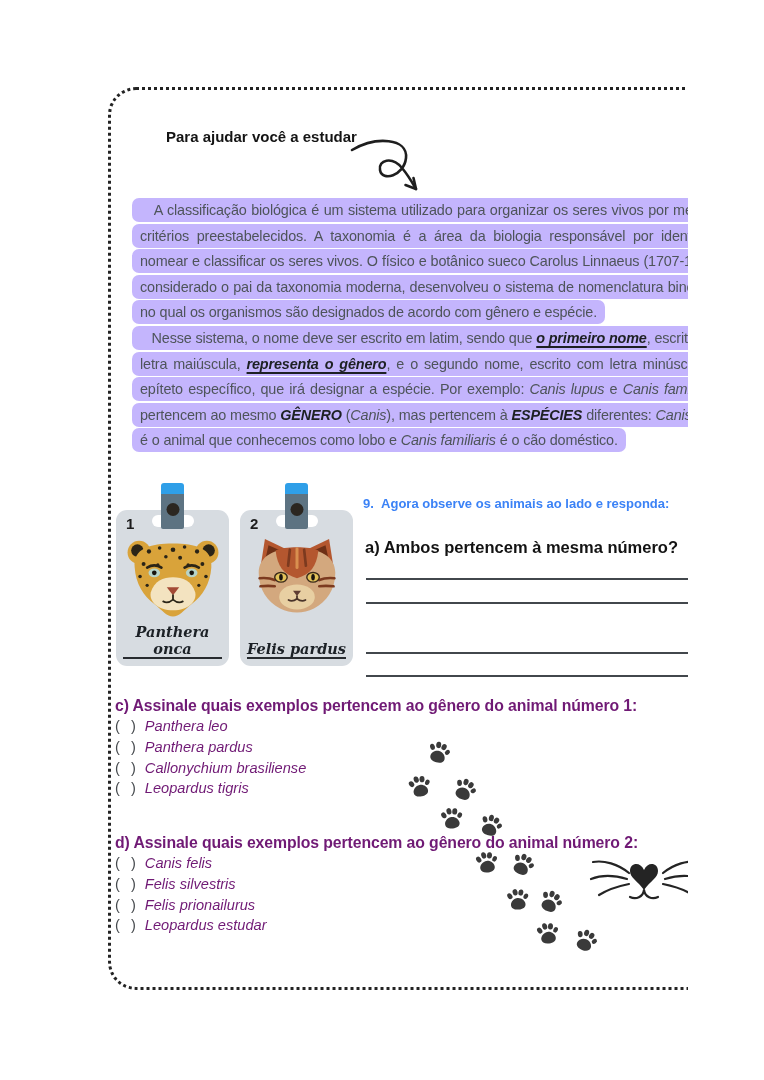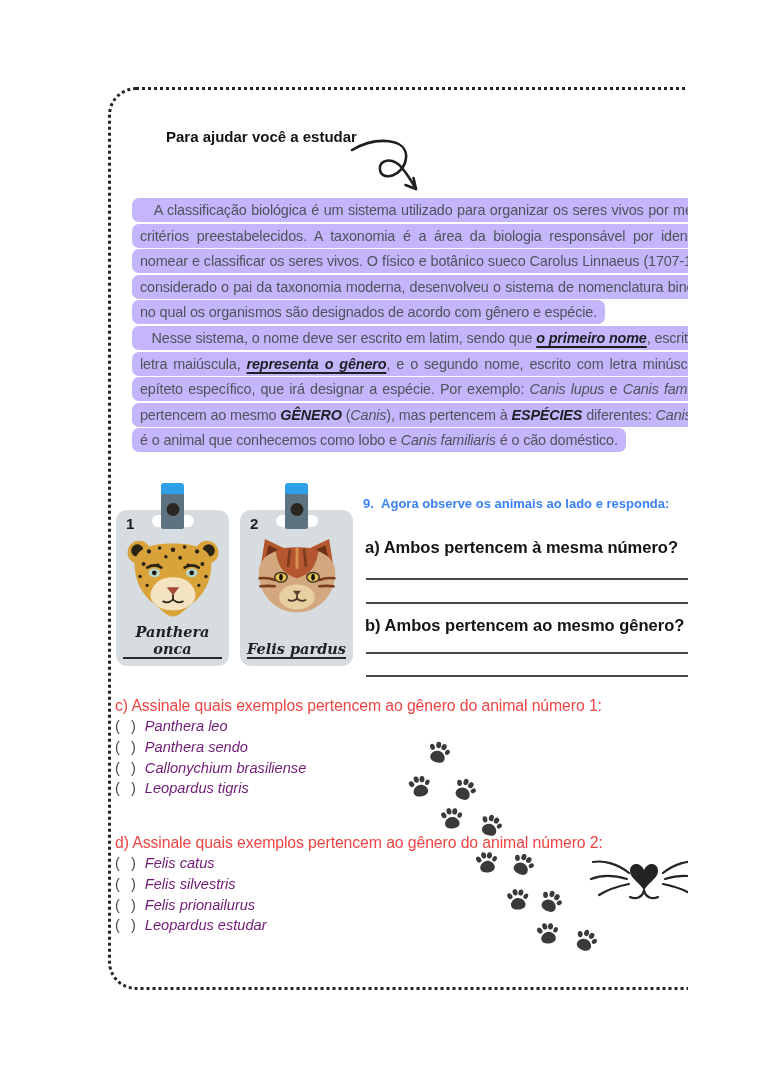--- a/index.html
+++ b/index.html
@@ -40,21 +40,21 @@
   .clip-body{position:relative;height:35px;background:#5d7382;border-radius:0 0 2px 2px;}
   .clip-hole{position:absolute;left:50%;top:9px;transform:translateX(-50%);
         width:13px;height:13px;border-radius:50%;background:#2b2620;}
 
   
   .q9-title{position:absolute;left:315px;top:496px;font-size:13px;font-weight:700;color:#3b82f6;}
   .q-label{position:absolute;font-size:16.5px;font-weight:700;color:#131313;}
   .ans-line{position:absolute;height:0;border-bottom:2px solid #42474c;}
 
   
-  .sec-title{position:absolute;left:67px;font-size:15.8px;font-weight:400;color:#ef4444;letter-spacing:-0.1px;}
+  .sec-title{position:absolute;left:67px;font-size:15.8px;font-weight:700;color:#701a75;letter-spacing:-0.1px;}
   .opts{position:absolute;left:67px;}
   .opt{display:flex;align-items:baseline;gap:8px;height:20.8px;font-size:14.6px;}
   .paren{color:#45494d;letter-spacing:1px;}
   .opt-text{font-style:italic;color:#701a75;}
 
   
   .paw{position:absolute;width:25px;height:25px;}
   .whiskers{position:absolute;left:540px;top:853px;}
 </style>
 </head>
@@ -164,49 +164,48 @@
     <div class="clip-cap"></div>
     <div class="clip-body">
       <div class="clip-hole"></div>
     </div>
   </div>
 
   <div class="q9-title">9.&nbsp;&nbsp;Agora observe os animais ao lado e responda:</div>
   <div class="q-label" style="left:317px;top:538px;">a) Ambos pertencem à mesma número?</div>
   <div class="ans-line" style="left:318px;top:578px;width:368px;"></div>
   <div class="ans-line" style="left:318px;top:602px;width:368px;"></div>
-  <div class="q-label" style="left:317px;top:616px;">b) Ambos pertencem ao mesmo gênero?</div>
   <div class="ans-line" style="left:318px;top:652px;width:374px;"></div>
   <div class="ans-line" style="left:318px;top:675px;width:374px;"></div>
 
   <div class="sec-title" style="top:697px;">c) Assinale quais exemplos pertencem ao gênero do animal número 1:</div>
   <div class="opts" style="top:718px;">
     <div class="opt">
       <span class="paren">(&nbsp;&nbsp;)</span>
       <span class="opt-text">Panthera leo</span>
     </div>
     <div class="opt">
       <span class="paren">(&nbsp;&nbsp;)</span>
-      <span class="opt-text">Panthera sendo</span>
+      <span class="opt-text">Panthera pardus</span>
     </div>
     <div class="opt">
       <span class="paren">(&nbsp;&nbsp;)</span>
       <span class="opt-text">Callonychium brasiliense</span>
     </div>
     <div class="opt">
       <span class="paren">(&nbsp;&nbsp;)</span>
       <span class="opt-text">Leopardus tigris</span>
     </div>
   </div>
 
   <div class="sec-title" style="top:834px;text-align:right;">d) Assinale quais exemplos pertencem ao gênero do animal número 2:</div>
   <div class="opts" style="top:855px;">
     <div class="opt">
       <span class="paren">(&nbsp;&nbsp;)</span>
-      <span class="opt-text">Felis catus</span>
+      <span class="opt-text">Canis felis</span>
     </div>
     <div class="opt">
       <span class="paren">(&nbsp;&nbsp;)</span>
       <span class="opt-text">Felis silvestris</span>
     </div>
     <div class="opt">
       <span class="paren">(&nbsp;&nbsp;)</span>
       <span class="opt-text">Felis prionailurus</span>
     </div>
     <div class="opt">

